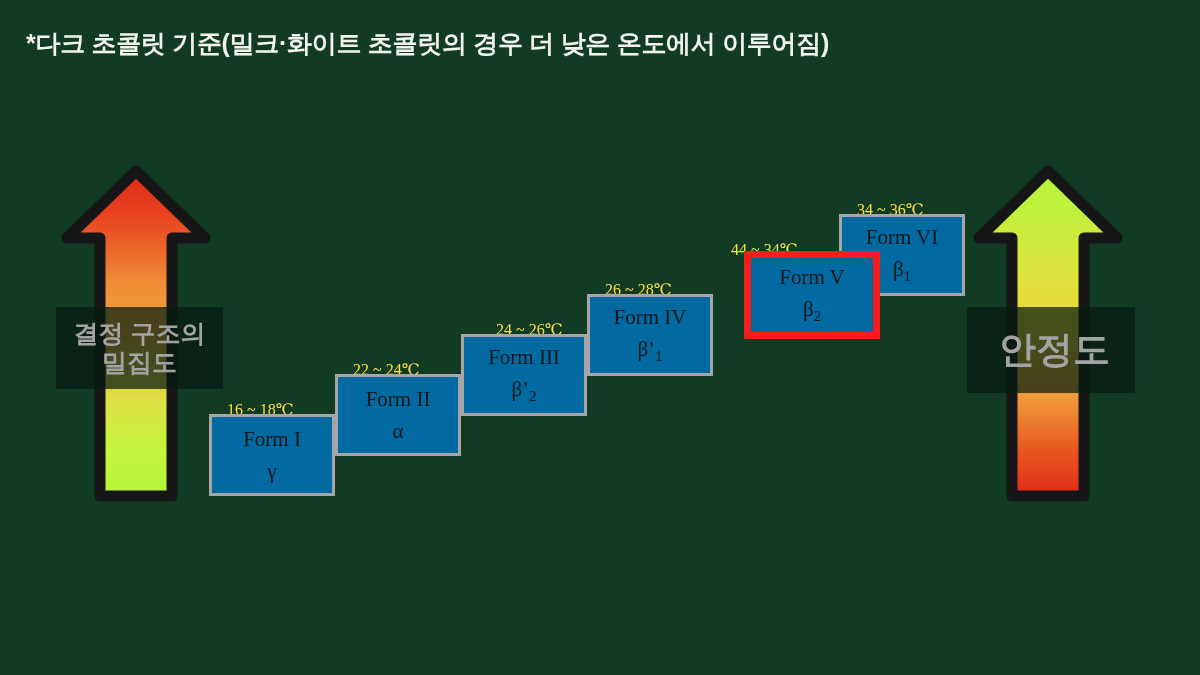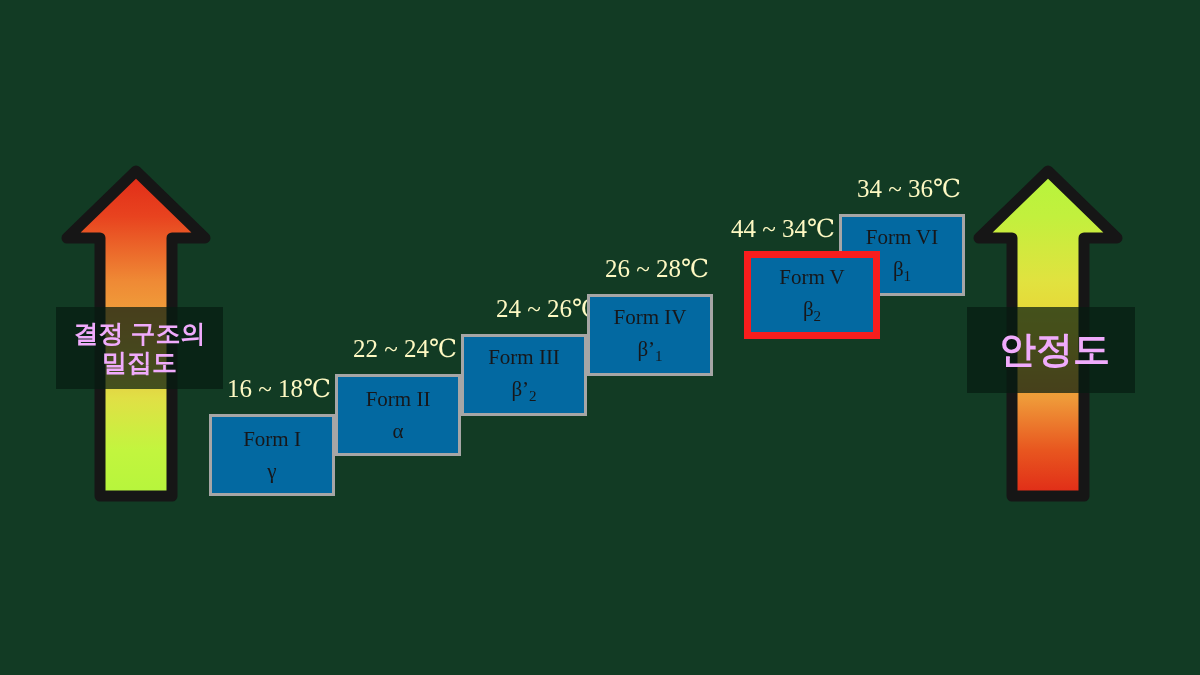--- a/index.html
+++ b/index.html
@@ -40,21 +40,21 @@
     height: 340px;
   }
   #arrow-left-wrap  { left: 61px;  top: 165px; }
   #arrow-right-wrap { left: 973px; top: 165px; }
   .arrow-svg { display: block; width: 150px; height: 340px; }
 
   
   .arrow-caption {
     position: absolute;
     background: rgba(5, 28, 16, 0.72);
-    color: #f0abfc;
+    color: #a3a3a3;
     font-family: "Liberation Sans", sans-serif;
     font-weight: 700;
     display: flex;
     align-items: center;
     justify-content: center;
     text-align: center;
     line-height: 1.18;
     box-sizing: border-box;
   }
   #caption-left {
@@ -97,31 +97,33 @@
   .step-name { display: block; }
   .step-sym  { display: block; margin-top: 5px; }
   .step-sym .sub {
     font-size: 0.72em;
     vertical-align: sub;
   }
 
   
   .temp-label {
     position: absolute;
-    color: #fef9c3;
-    font-size: 25px;
+    color: #fde047;
+    font-size: 16px;
     white-space: nowrap;
     font-family: "Liberation Serif", "DejaVu Serif", serif;
+    margin-top: 26px;
   }
 </style>
 </head>
 <body>
 
 <div id="stage">
 
+  <div id="footnote">*다크 초콜릿 기준(밀크·화이트 초콜릿의 경우 더 낮은 온도에서 이루어짐)</div>
 
   <div class="arrow-wrap" id="arrow-left-wrap">
     <svg class="arrow-svg" viewBox="0 0 150 340" xmlns="http://www.w3.org/2000/svg">
       <defs>
         <linearGradient id="gradLeft" x1="0" y1="0" x2="0" y2="1">
           <stop offset="0%" stop-color="#e02a17"></stop>
           <stop offset="14%" stop-color="#e8431f"></stop>
           <stop offset="34%" stop-color="#ef8a35"></stop>
           <stop offset="50%" stop-color="#f0a93d"></stop>
           <stop offset="70%" stop-color="#e0e045"></stop>

